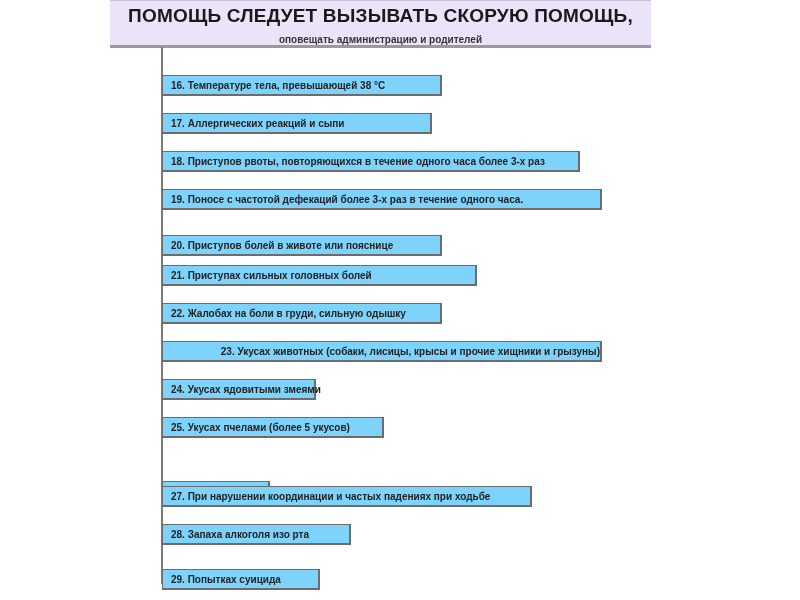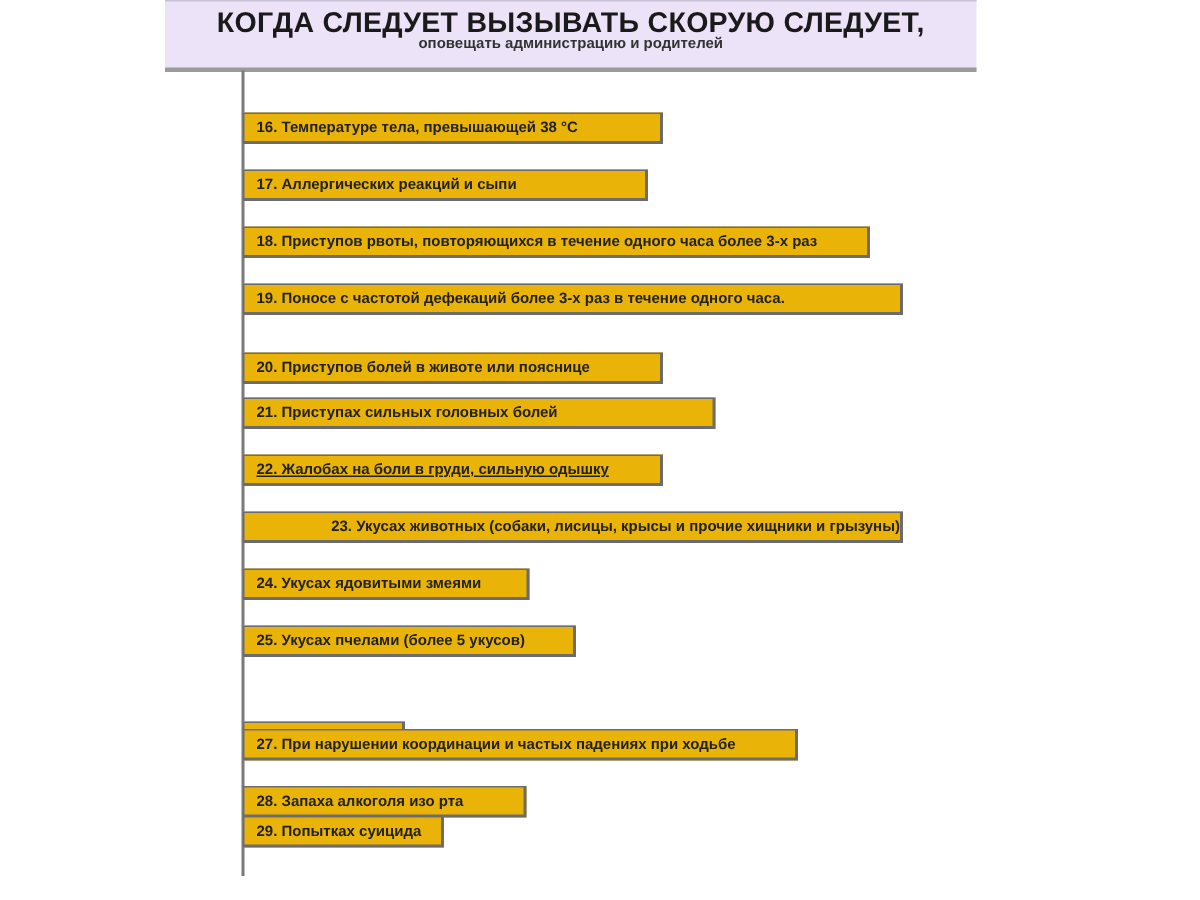--- a/index.html
+++ b/index.html
@@ -2,45 +2,45 @@
 <html><head>
 <meta charset="utf-8">
 <style>
   html, body { margin:0; padding:0; }
   body { width:800px; height:600px; background:#ffffff; position:relative; overflow:hidden;
          font-family:"Liberation Sans", sans-serif; }
   .header { position:absolute; left:110px; top:0; width:541px; height:44px;
             background:#ede3f9; border-top:1px solid #c8c0d4; border-bottom:3px solid #9a9a9a; }
   .title { position:absolute; left:0; right:0; top:4px; text-align:center;
            font-size:19px; font-weight:bold; color:#1a1a1a; letter-spacing:0.2px; }
-  .subtitle { position:absolute; left:0; right:0; top:23px; text-align:center;
+  .subtitle { position:absolute; left:0; right:0; top:33px; text-align:center;
               font-size:10px; font-weight:bold; color:#333; }
   .vline { position:absolute; left:161px; top:47px; width:2px; height:537px; background:#7a7a7a; }
   .item { position:absolute; left:162px; height:21px; box-sizing:border-box;
-          background:#eab308; border:1px solid #6c6c6c; border-bottom:2px solid #6c6c6c; border-right:2px solid #6c6c6c;
+          background:#7dd3fc; border:1px solid #6c6c6c; border-bottom:2px solid #6c6c6c; border-right:2px solid #6c6c6c;
           font-size:10px; font-weight:bold; color:#222; line-height:19px; padding-left:8px; white-space:nowrap; }
 </style>
 </head>
 <body>
 
 <div class="header">
-  <div class="title">КОГДА СЛЕДУЕТ ВЫЗЫВАТЬ СКОРУЮ СЛЕДУЕТ,</div>
+  <div class="title">ПОМОЩЬ СЛЕДУЕТ ВЫЗЫВАТЬ СКОРУЮ ПОМОЩЬ,</div>
   <div class="subtitle">оповещать администрацию и родителей</div>
 </div>
 
 <div class="vline"></div>
 
 <div>
   <div class="item" style="top:75px;width:280px;">16. Температуре тела, превышающей 38 °C</div>
   <div class="item" style="top:113px;width:270px;">17. Аллергических реакций и сыпи</div>
   <div class="item" style="top:151px;width:418px;">18. Приступов рвоты, повторяющихся в течение одного часа более 3-х раз</div>
   <div class="item" style="top:189px;width:440px;">19. Поносе с частотой дефекаций более 3-х раз в течение одного часа.</div>
   <div class="item" style="top:235px;width:280px;">20. Приступов болей в животе или пояснице</div>
   <div class="item" style="top:265px;width:315px;">21. Приступах сильных головных болей</div>
-  <div class="item" style="top:303px;width:280px;text-decoration:underline;">22. Жалобах на боли в груди, сильную одышку</div>
+  <div class="item" style="top:303px;width:280px;">22. Жалобах на боли в груди, сильную одышку</div>
   <div class="item" style="top:341px;width:440px;text-align:right;">23. Укусах животных (собаки, лисицы, крысы и прочие хищники и грызуны)</div>
-  <div class="item" style="top:379px;width:191px;">24. Укусах ядовитыми змеями</div>
+  <div class="item" style="top:379px;width:154px;">24. Укусах ядовитыми змеями</div>
   <div class="item" style="top:417px;width:222px;">25. Укусах пчелами (более 5 укусов)</div>
   <div class="item" style="top:481px;width:108px;height:20px;line-height:18px;">26. Утопления</div>
   <div class="item" style="top:486px;width:370px;">27. При нарушении координации и частых падениях при ходьбе</div>
   <div class="item" style="top:524px;width:189px;">28. Запаха алкоголя изо рта</div>
-  <div class="item" style="top:544px;width:134px;">29. Попытках суицида</div>
+  <div class="item" style="top:569px;width:158px;">29. Попытках суицида</div>
 </div>
 
 </body></html>

